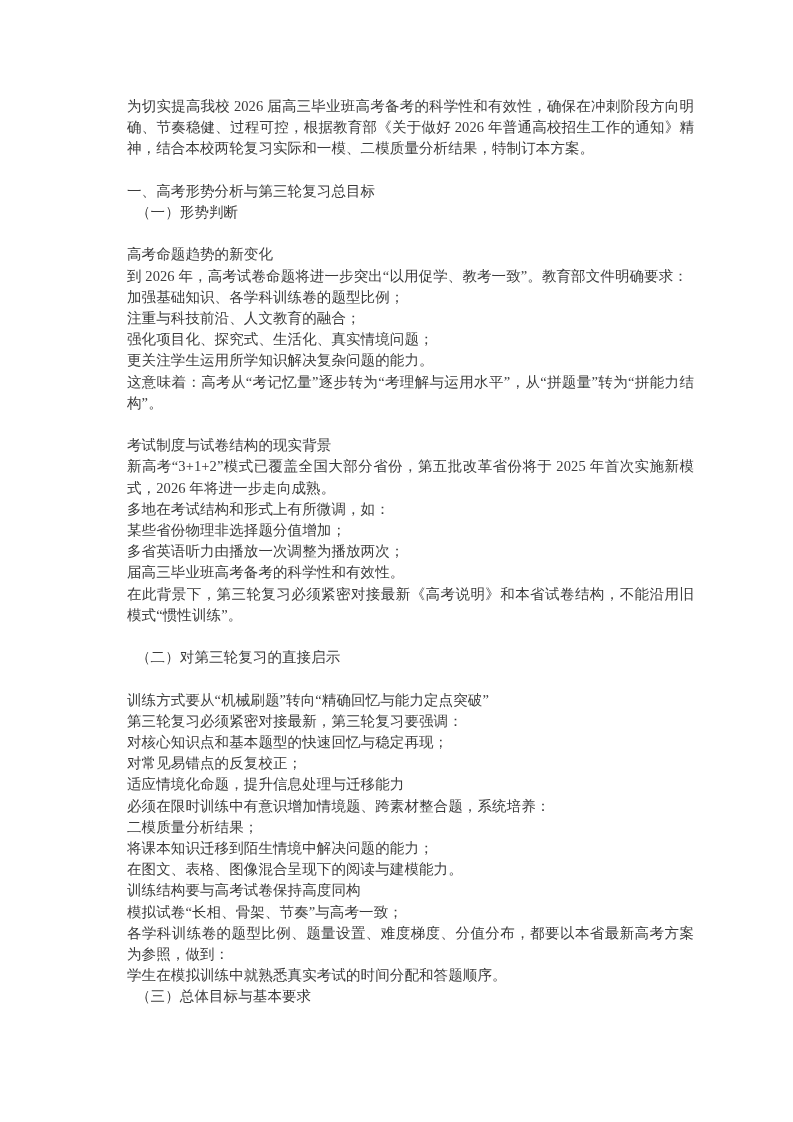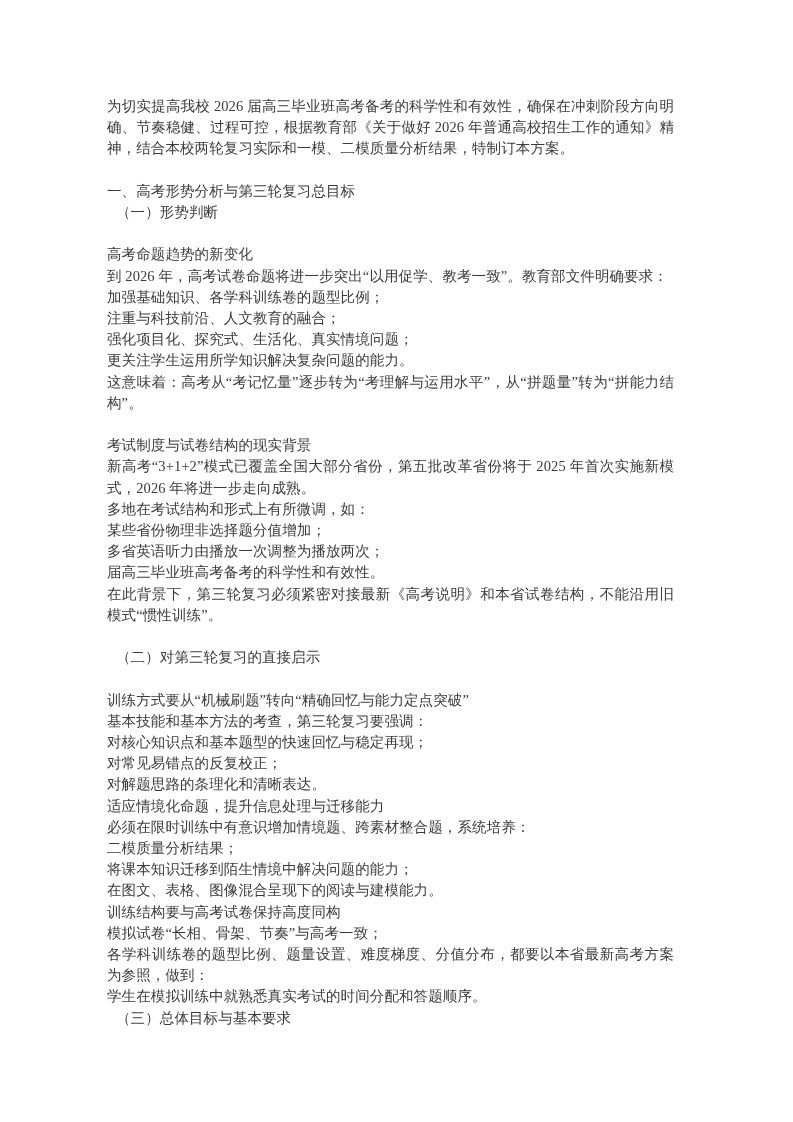--- a/index.html
+++ b/index.html
@@ -16,21 +16,21 @@
   }
   .page {
     position: relative;
     width: 793px;
     height: 1122px;
     background: #ffffff;
     box-sizing: border-box;
   }
   .content {
     position: absolute;
-    left: 107px;
+    left: 127px;
     top: 96px;
     width: 567px;
   }
   p.para {
     margin: 0;
     font-size: 14.5px;
     line-height: 21.2px;
     text-align: justify;
     text-justify: inter-ideograph;
     color: #3b3b3b;
@@ -72,24 +72,23 @@
       <p class="para" id="blk-sec-exam-body">新高考“<span class="b">3+1+2</span>”模式已覆盖全国大部分省份，第五批改革省份将于 2025 年首次实施新模式，2026 年将进一步走向成熟。</p>
       <p class="para" id="blk-sec-exam-lead">多地在考试结构和形式上有所微调，如：</p>
       <p class="para" id="blk-sec-exam-item-1">某些省份物理非选择题分值增加；</p>
       <p class="para" id="blk-sec-exam-item-2">多省英语听力由播放一次调整为播放两次；</p>
       <p class="para" id="blk-sec-exam-item-3">届高三毕业班高考备考的科学性和有效性。</p>
       <p class="para" id="blk-sec-exam-conclusion">在此背景下，第三轮复习必须紧密对接最新《高考说明》和本省试卷结构，不能沿用旧模式“惯性训练”。</p>
       <p class="spacer" id="blk-gap-4">&nbsp;</p>
       <p class="para indent1" id="blk-heading-1-2">（二）对第三轮复习的直接启示</p>
       <p class="spacer" id="blk-gap-5">&nbsp;</p>
       <p class="para" id="blk-sec-method-title">训练方式要从“机械刷题”转向“精确回忆与能力定点突破”</p>
-      <p class="para" id="blk-sec-method-body">基本技能和基本方法的考查，第三轮复习要强调：</p>
+      <p class="para" id="blk-sec-method-body">第三轮复习必须紧密对接最新，第三轮复习要强调：</p>
       <p class="para" id="blk-sec-method-item-1">对核心知识点和基本题型的快速回忆与稳定再现；</p>
       <p class="para" id="blk-sec-method-item-2">对常见易错点的反复校正；</p>
-      <p class="para" id="blk-sec-method-item-3">对解题思路的条理化和清晰表达。</p>
       <p class="para" id="blk-sec-context-title">适应情境化命题，提升信息处理与迁移能力</p>
       <p class="para" id="blk-sec-context-body">必须在限时训练中有意识增加情境题、跨素材整合题，系统培养：</p>
       <p class="para" id="blk-sec-context-item-1">二模质量分析结果；</p>
       <p class="para" id="blk-sec-context-item-2">将课本知识迁移到陌生情境中解决问题的能力；</p>
       <p class="para" id="blk-sec-context-item-3">在图文、表格、图像混合呈现下的阅读与建模能力。</p>
       <p class="para" id="blk-sec-struct-title">训练结构要与高考试卷保持高度同构</p>
       <p class="para" id="blk-sec-struct-item-1">模拟试卷“长相、骨架、节奏”与高考一致；</p>
       <p class="para" id="blk-sec-struct-body">各学科训练卷的题型比例、题量设置、难度梯度、分值分布，都要以本省最新高考方案为参照，做到：</p>
       <p class="para" id="blk-sec-struct-item-2">学生在模拟训练中就熟悉真实考试的时间分配和答题顺序。</p>
       <p class="para indent1" id="blk-heading-1-3">（三）总体目标与基本要求</p>

